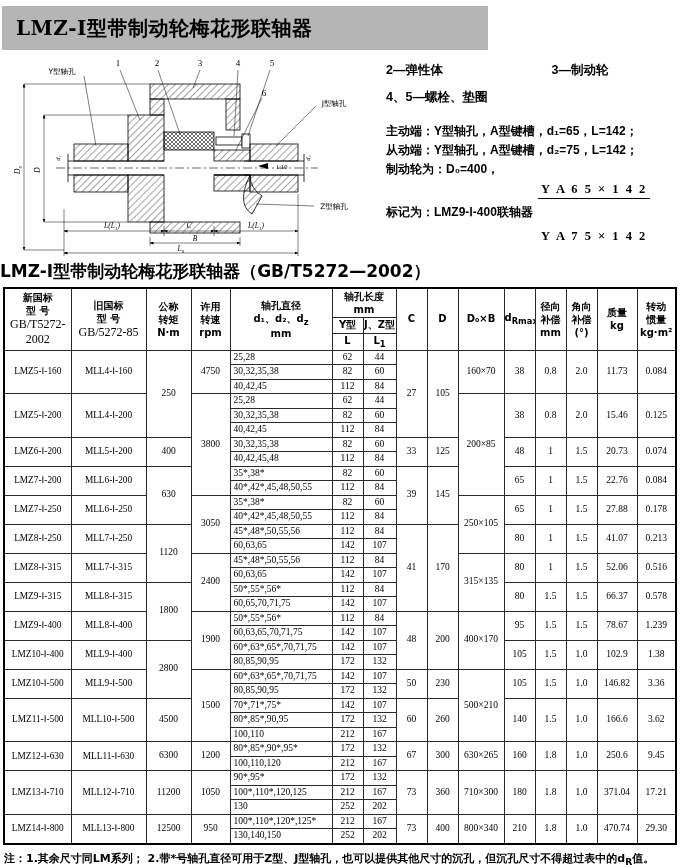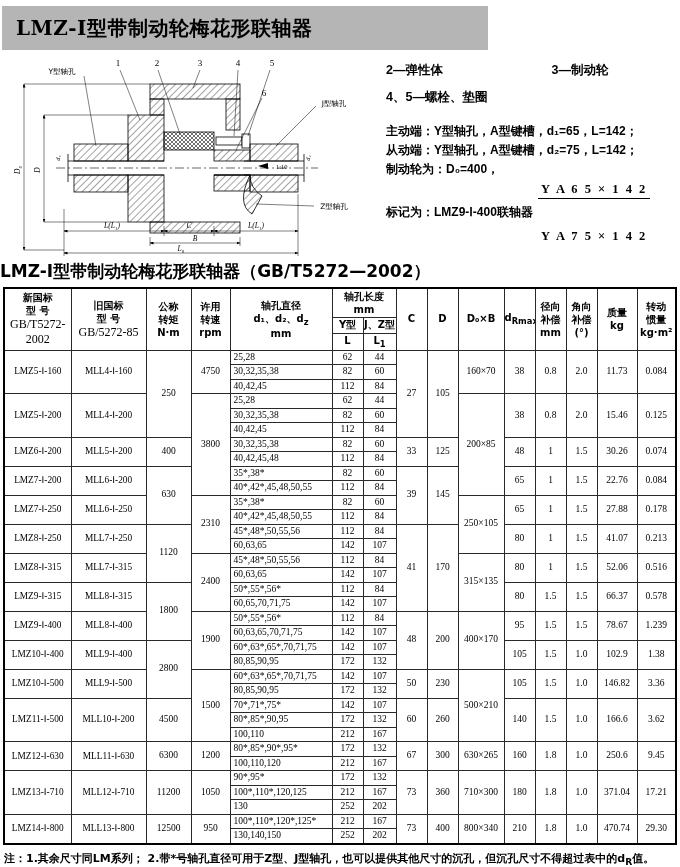--- a/index.html
+++ b/index.html
@@ -334,21 +334,21 @@
           <td rowspan="2" class="model">MLL5-Ⅰ-200</td>
           <td rowspan="2">400</td>
           <td class="bore-d">30,32,35,38</td>
           <td>82</td>
           <td>60</td>
           <td rowspan="2">33</td>
           <td rowspan="2">125</td>
           <td rowspan="2">48</td>
           <td rowspan="2">1</td>
           <td rowspan="2">1.5</td>
-          <td rowspan="2">30.26</td>
+          <td rowspan="2">20.73</td>
           <td rowspan="2">0.074</td>
         </tr>
         <tr>
           <td class="bore-d">40,42,45,48</td>
           <td>112</td>
           <td>84</td>
         </tr>
         <tr>
           <td rowspan="2" class="model">LMZ7-Ⅰ-200</td>
           <td rowspan="2" class="model">MLL6-Ⅰ-200</td>
@@ -365,21 +365,21 @@
           <td rowspan="2">0.084</td>
         </tr>
         <tr>
           <td class="bore-d">40*,42*,45,48,50,55</td>
           <td>112</td>
           <td>84</td>
         </tr>
         <tr>
           <td rowspan="2" class="model">LMZ7-Ⅰ-250</td>
           <td rowspan="2" class="model">MLL6-Ⅰ-250</td>
-          <td rowspan="4">2310</td>
+          <td rowspan="4">3050</td>
           <td class="bore-d">35*,38*</td>
           <td>82</td>
           <td>60</td>
           <td rowspan="4">250×105</td>
           <td rowspan="2">65</td>
           <td rowspan="2">1</td>
           <td rowspan="2">1.5</td>
           <td rowspan="2">27.88</td>
           <td rowspan="2">0.178</td>
         </tr>
@@ -500,21 +500,21 @@
           <td rowspan="2">146.82</td>
           <td rowspan="2">3.36</td>
         </tr>
         <tr>
           <td class="bore-d">80,85,90,95</td>
           <td>172</td>
           <td>132</td>
         </tr>
         <tr>
           <td rowspan="3" class="model">LMZ11-Ⅰ-500</td>
-          <td rowspan="3" class="model">MLL10-Ⅰ-200</td>
+          <td rowspan="3" class="model">MLL10-Ⅰ-500</td>
           <td rowspan="3">4500</td>
           <td class="bore-d">70*,71*,75*</td>
           <td>142</td>
           <td>107</td>
           <td rowspan="3">60</td>
           <td rowspan="3">260</td>
           <td rowspan="3">140</td>
           <td rowspan="3">1.5</td>
           <td rowspan="3">1.0</td>
           <td rowspan="3">166.6</td>

